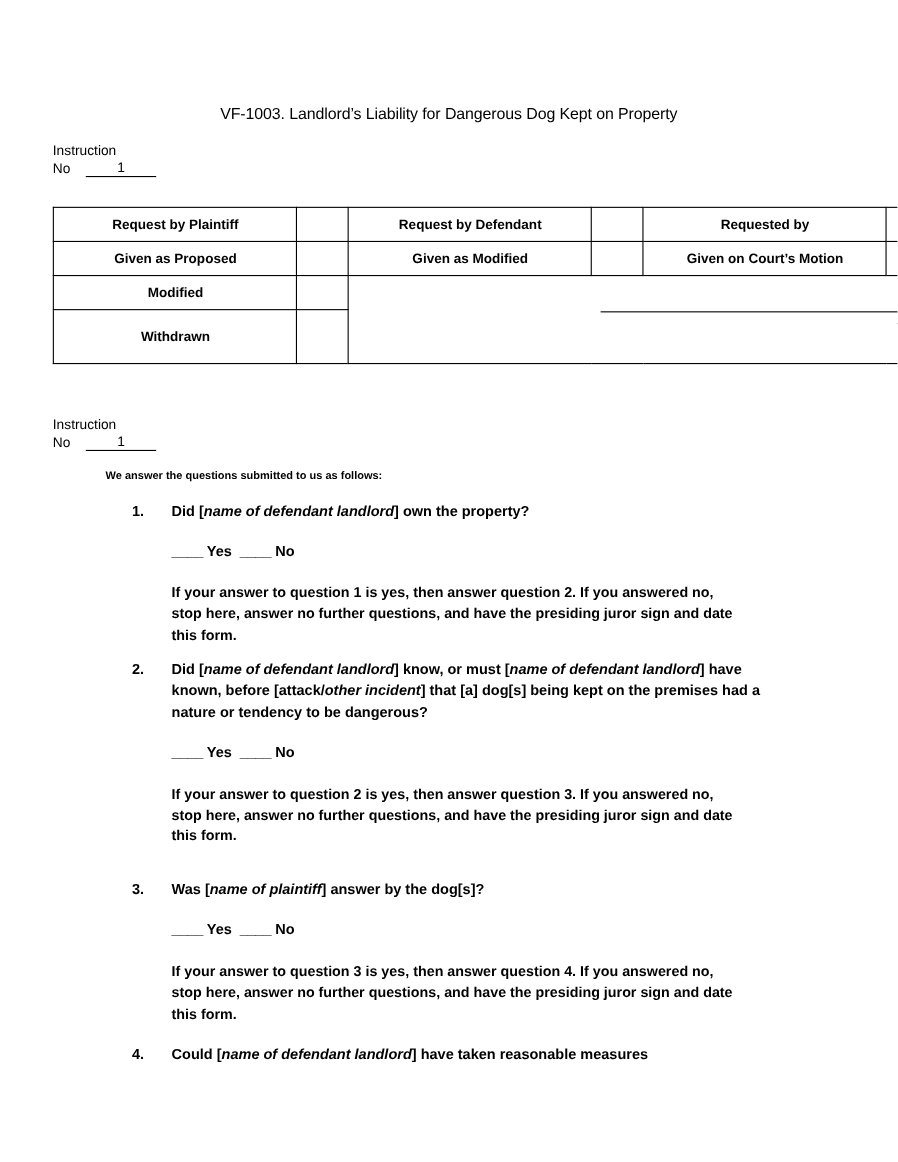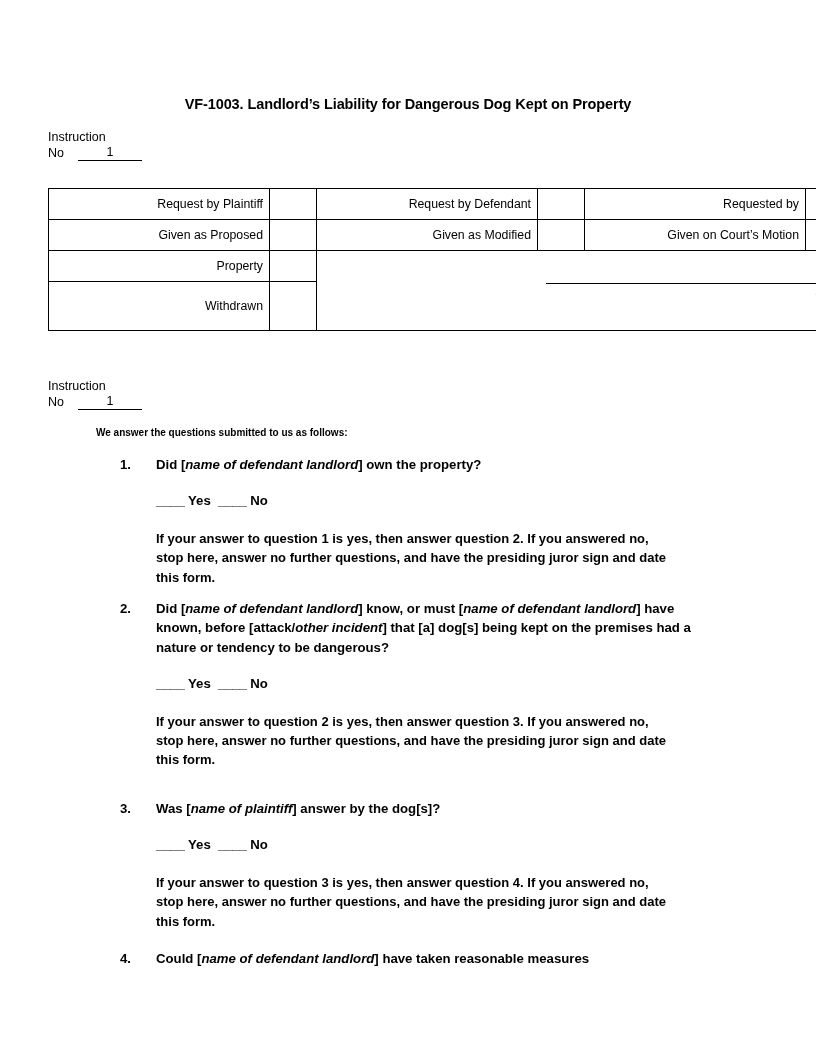--- a/index.html
+++ b/index.html
@@ -21,21 +21,21 @@
   }
 
   
   .doc-title {
     position: absolute;
     top: 96px;
     left: 48px;
     width: 720px;
     text-align: center;
     font-size: 14.5px;
-    font-weight: bold;
+    font-weight: normal;
     letter-spacing: -0.1px;
   }
 
   
   .instr-block {
     position: absolute;
     left: 48px;
     font-size: 12.5px;
     line-height: 16px;
   }
@@ -67,21 +67,21 @@
     border-collapse: collapse;
     table-layout: fixed;
     font-size: 12.3px;
   }
   .disp-table td {
     border: 1px solid #000;
     padding: 6px 6px 6px 7px;
     vertical-align: middle;
     height: 18px;
   }
-  .disp-table td.lbl { text-align: right; }
+  .disp-table td.lbl { text-align: center; font-weight: bold; }
   .disp-table td.box { }
   .sig-cell {
     vertical-align: bottom;
     position: relative;
     padding: 0 4px 3px 4px;
   }
   .sig-inner {
     width: 100%;
     display: flex;
     flex-direction: column;
@@ -185,21 +185,21 @@
       </tr>
       <tr>
         <td class="lbl">Given as Proposed</td>
         <td class="box"></td>
         <td class="lbl">Given as Modified</td>
         <td class="box"></td>
         <td class="lbl">Given on Court’s Motion</td>
         <td class="box"></td>
       </tr>
       <tr>
-        <td class="lbl">Property</td>
+        <td class="lbl">Modified</td>
         <td class="box"></td>
         <td class="sig-cell" colspan="4" rowspan="2">
           <div class="sig-inner">
             <div class="sig-line"></div>
             <div class="sig-label">Judge</div>
           </div>
         </td>
       </tr>
       <tr>
         <td class="lbl" style="height:36px">Withdrawn</td>

